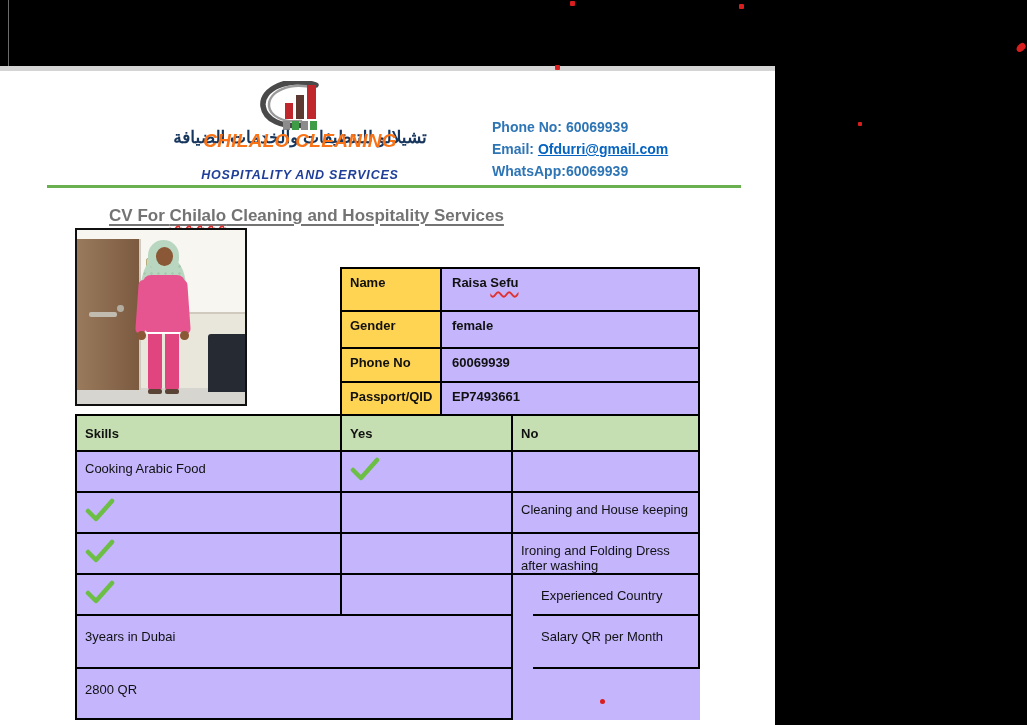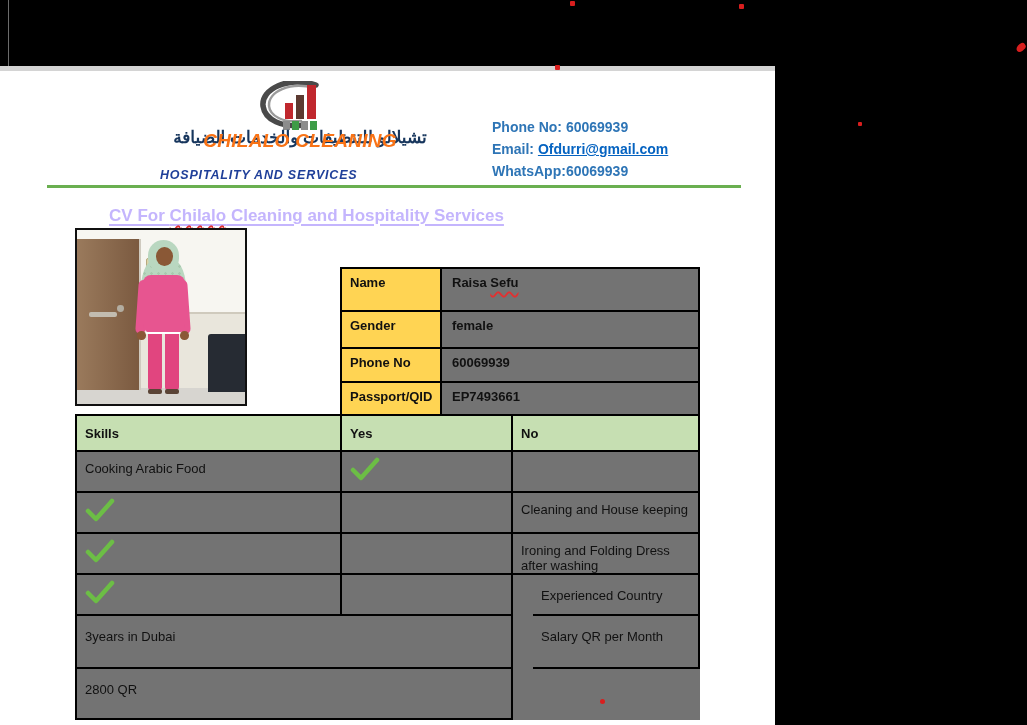--- a/index.html
+++ b/index.html
@@ -27,32 +27,32 @@
   .rd4{left:555px;top:65px;width:5px;height:5px;border-radius:1px;}
   .rd5{left:858px;top:122px;width:4px;height:4px;border-radius:1px;}
   .rd6{left:600px;top:699px;width:5px;height:5px;border-radius:50%;}
 
   
   .logo-graphic{left:256px;top:81px;width:82px;height:50px;}
   .logo-arabic{left:160px;top:128px;width:280px;text-align:center;
     font-size:17px;font-weight:bold;color:#17365D;direction:rtl;line-height:19px;}
   .logo-title{left:160px;top:130px;width:280px;text-align:center;
     font-size:19px;font-weight:800;font-style:italic;color:#f97316;letter-spacing:.3px;line-height:21px;}
-  .logo-subtitle{left:160px;top:168px;width:280px;
+  .logo-subtitle{left:160px;top:168px;width:280px;text-align:center;
     font-size:12.5px;font-weight:800;font-style:italic;color:#1F3F99;letter-spacing:.8px;line-height:14px;}
 
   .contact{left:492px;top:116px;width:240px;font-size:14px;font-weight:bold;color:#2E75B6;line-height:22px;}
   .contact .line{white-space:nowrap;}
   .email-link{color:#0563C1;text-decoration:underline;cursor:pointer;}
 
   .green-divider{left:47px;top:185px;width:694px;height:3px;background:#6AAF50;}
 
   
   .doc-title{left:0;top:206px;width:613px;text-align:center;
-    font-size:17px;font-weight:800;color:#c4b5fd;
+    font-size:17px;font-weight:800;color:#737373;
     text-decoration:underline;text-decoration-thickness:2px;text-underline-offset:3px;}
   .squiggle{text-decoration-line:underline;text-decoration-style:wavy;
     text-decoration-color:#e03131;text-decoration-thickness:2px;text-underline-offset:4px;}
 
   
   .photo{left:75px;top:228px;width:168px;height:174px;border:2px solid #101010;
     background:linear-gradient(#f7f6f1 0 47%,#e9e6dc 47% 91%,#d7d5d0 91%);overflow:hidden;}
   .photo *{position:absolute;}
   .ph-door{left:0;top:5%;width:37%;height:87%;background:linear-gradient(90deg,#9a7a5c,#7b5a40);border-right:2px solid #cfcabf;}
   .ph-handle{left:7%;top:47%;width:17%;height:3%;background:#c2bcb0;border-radius:2px;}
@@ -69,21 +69,21 @@
   .ph-hand-l{left:36%;top:58%;width:5%;height:5%;background:#8a5836;border-radius:50%;}
   .ph-hand-r{left:61.5%;top:58%;width:5%;height:5%;background:#8a5836;border-radius:50%;}
   .ph-tunic{left:39%;top:26%;width:25%;height:34%;background:#e75590;border-radius:8px 8px 10px 10px;}
   .ph-hem{left:39%;top:58.5%;width:25%;height:2px;background:#ffffff;}
   .ph-leg-l{left:42.5%;top:60%;width:8%;height:32%;background:#e1457f;border-radius:0 0 3px 3px;}
   .ph-leg-r{left:52.5%;top:60%;width:8%;height:32%;background:#e1457f;border-radius:0 0 3px 3px;}
   .ph-foot-l{left:42.5%;top:91.5%;width:8%;height:3%;background:#5a4436;border-radius:2px;}
   .ph-foot-r{left:52.5%;top:91.5%;width:8%;height:3%;background:#5a4436;border-radius:2px;}
 
   
-  .tbl{display:grid;border-top:2px solid #000;border-left:2px solid #000;background:#737373;}
+  .tbl{display:grid;border-top:2px solid #000;border-left:2px solid #000;background:#c4b5fd;}
   .tbl .cell{border-right:2px solid #000;border-bottom:2px solid #000;box-sizing:border-box;
     font-size:13px;color:#111;overflow:hidden;}
 
   .info-table{left:340px;top:267px;grid-template-columns:100px 258px;grid-template-rows:43px 37px 34px 33px;}
   .info-label{background:#FFD453;font-weight:bold;font-size:13.5px;padding:6px 4px 0 8px;}
   .info-value{font-weight:bold;font-size:13.5px;padding:6px 4px 0 10px;}
 
   .skills-table{left:75px;top:414px;grid-template-columns:265px 171px 187px;
     grid-template-rows:36px 41px 41px 41px 41px 53px 51px;}
   .hdr{background:#C6DFB2;font-weight:bold;font-size:13.5px;display:flex;align-items:center;padding-left:8px;}

